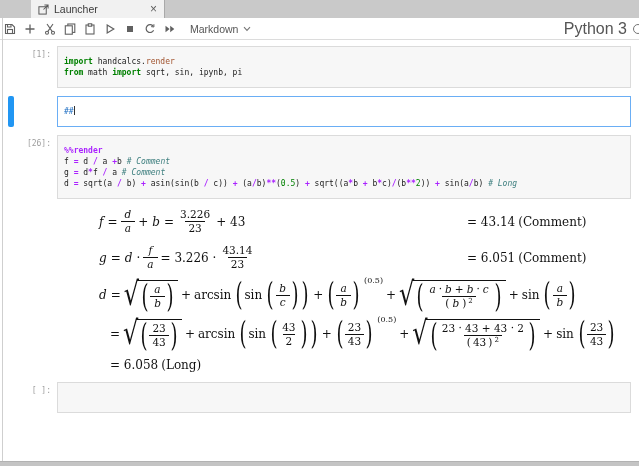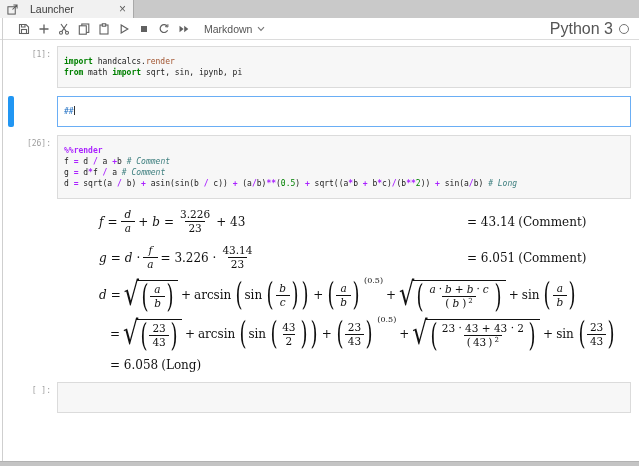--- a/index.html
+++ b/index.html
@@ -2,31 +2,31 @@
 <html style="--kw: #008000; --op: #aa22ff; --com: #408080; --num: #008000; --prop: #a0522d; --mdh: #2170c3; --prompt: #9e9e9e; --accent: #2196f3; --active_border: #6aaef5; --input_bg: #f7f7f7; --input_border: #dbdbdb;"><head>
 <meta charset="utf-8">
 <style>
   * { box-sizing: border-box; margin: 0; padding: 0; }
   html,body { width:639px; height:466px; overflow:hidden; background:#fff;
     font-family:"Liberation Sans", sans-serif; }
   .app { position:relative; width:639px; height:466px; background:#fff; overflow:hidden; }
 
   
   .tabbar { height:18px; background:#c9c9c9; display:flex; align-items:stretch; }
-  .tab { display:flex; align-items:center; gap:12px; padding:0 7px; font-size:10.5px; color:#3a3a3a; cursor:default; }
+  .tab { display:flex; align-items:center; gap:5px; padding:0 7px; font-size:10.5px; color:#3a3a3a; cursor:default;margin-left:31px; }
   .tab.inactive { background:#f1f1f1; width:134px; border-right:1px solid #a9a9a9; }
   .tab.active { background:#ffffff; width:150px; }
   .tab-label { white-space:nowrap; overflow:hidden; }
   .close-x { margin-left:auto; color:#5f5f5f; font-size:12px; line-height:10px; }
   .dirty-dot { margin-left:auto; width:6px; height:6px; border-radius:50%; background:#555; }
   .nbicon { width:11px; height:12px; background:#f57c13; border-radius:2px; position:relative; flex:none; }
   .nbicon::after { content:""; position:absolute; left:2px; top:3px; right:2px; height:2px; background:#fff; box-shadow:0 4px 0 #fff; }
 
   
-  .toolbar { height:22px; background:#fff; border-bottom:1px solid #dcdcdc; display:flex; align-items:center; padding:0 15px; gap:3px; }
+  .toolbar { height:22px; background:#fff; border-bottom:1px solid #dcdcdc; display:flex; align-items:center; padding:0 1px; gap:3px; }
   .tbtn { width:17px; height:17px; border:none; background:none; display:flex; align-items:center; justify-content:center; padding:0; }
   .tbtn svg, .tab svg { display:block; }
   .celltype { margin-left:9px; display:flex; align-items:center; gap:5px; font-size:10.5px; color:#555; }
   .toolbar-right { margin-left:auto; display:flex; align-items:center; gap:6px; font-size:16px; color:#555; margin-right:-5px; }
   .kernel-circle { width:10px; height:10px; border:1px solid #757575; border-radius:50%; flex:none; }
 
   
   .notebook { position:absolute; top:40px; left:0; right:0; bottom:5px; background:#fff; overflow:hidden; }
   .sideline { position:absolute; left:2px; top:18px; bottom:0; width:1px; background:#cfcfcf; }
   .statusbar { position:absolute; left:0; right:0; bottom:0; height:5px; background:#c4c4c4; border-top:1px solid #b2b2b2; }

